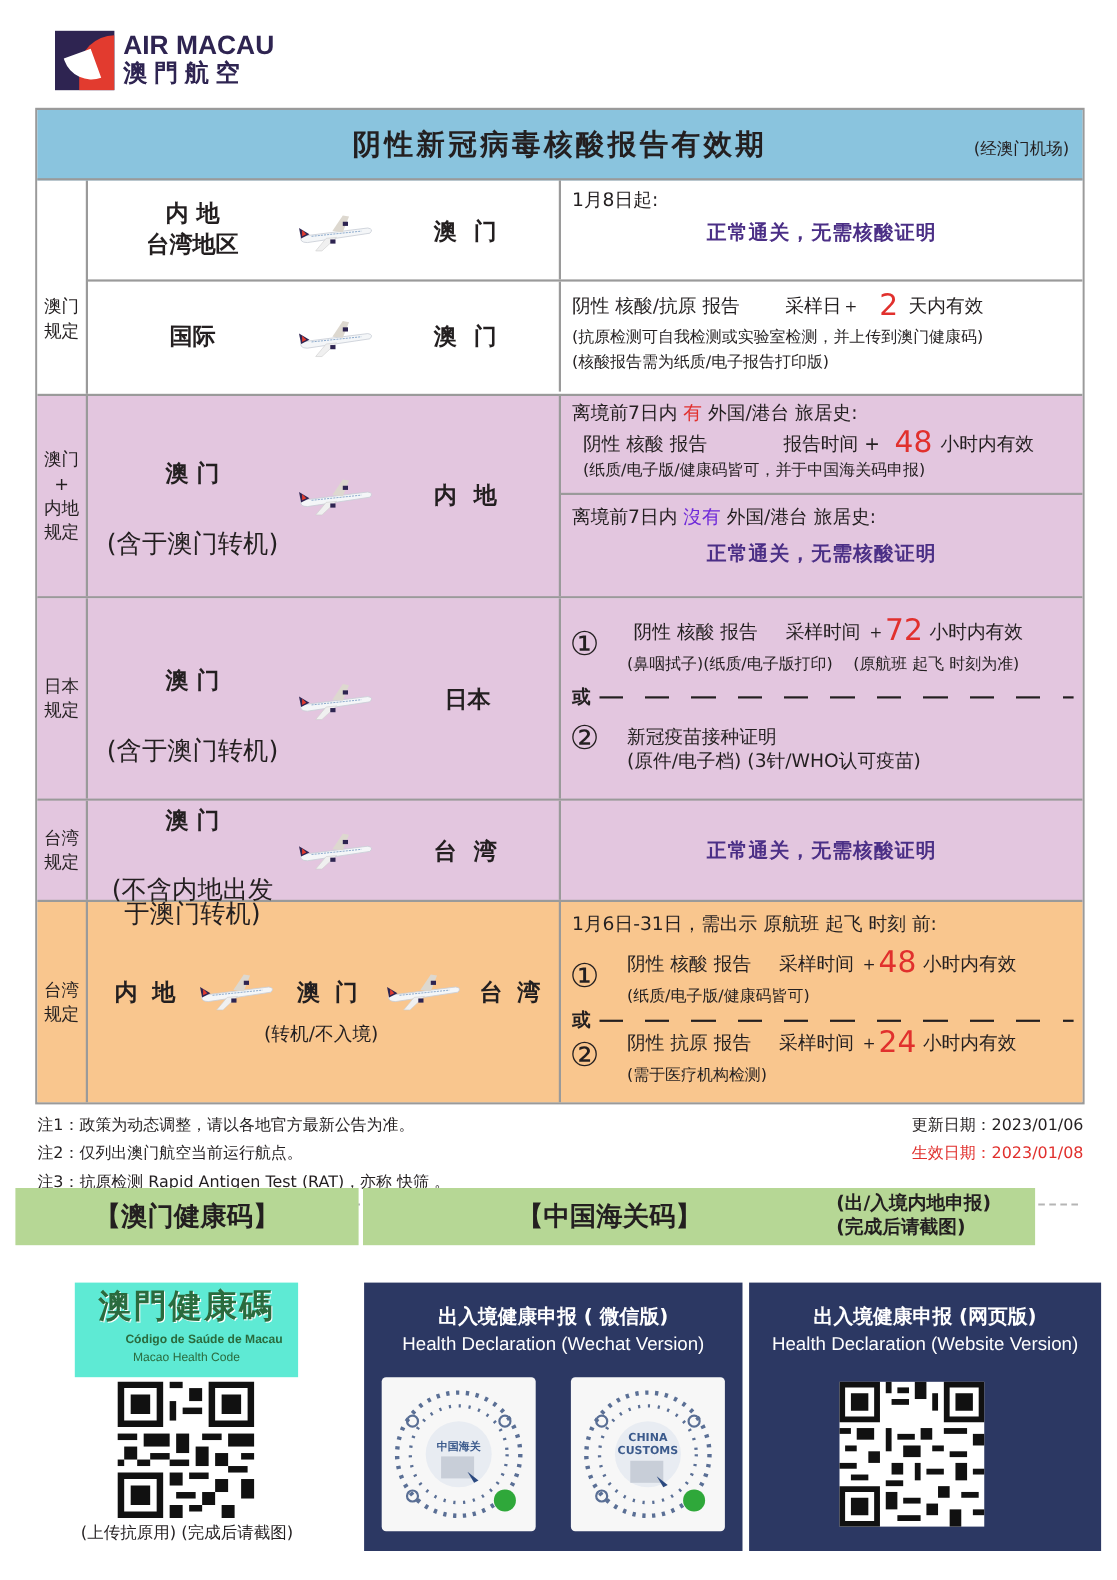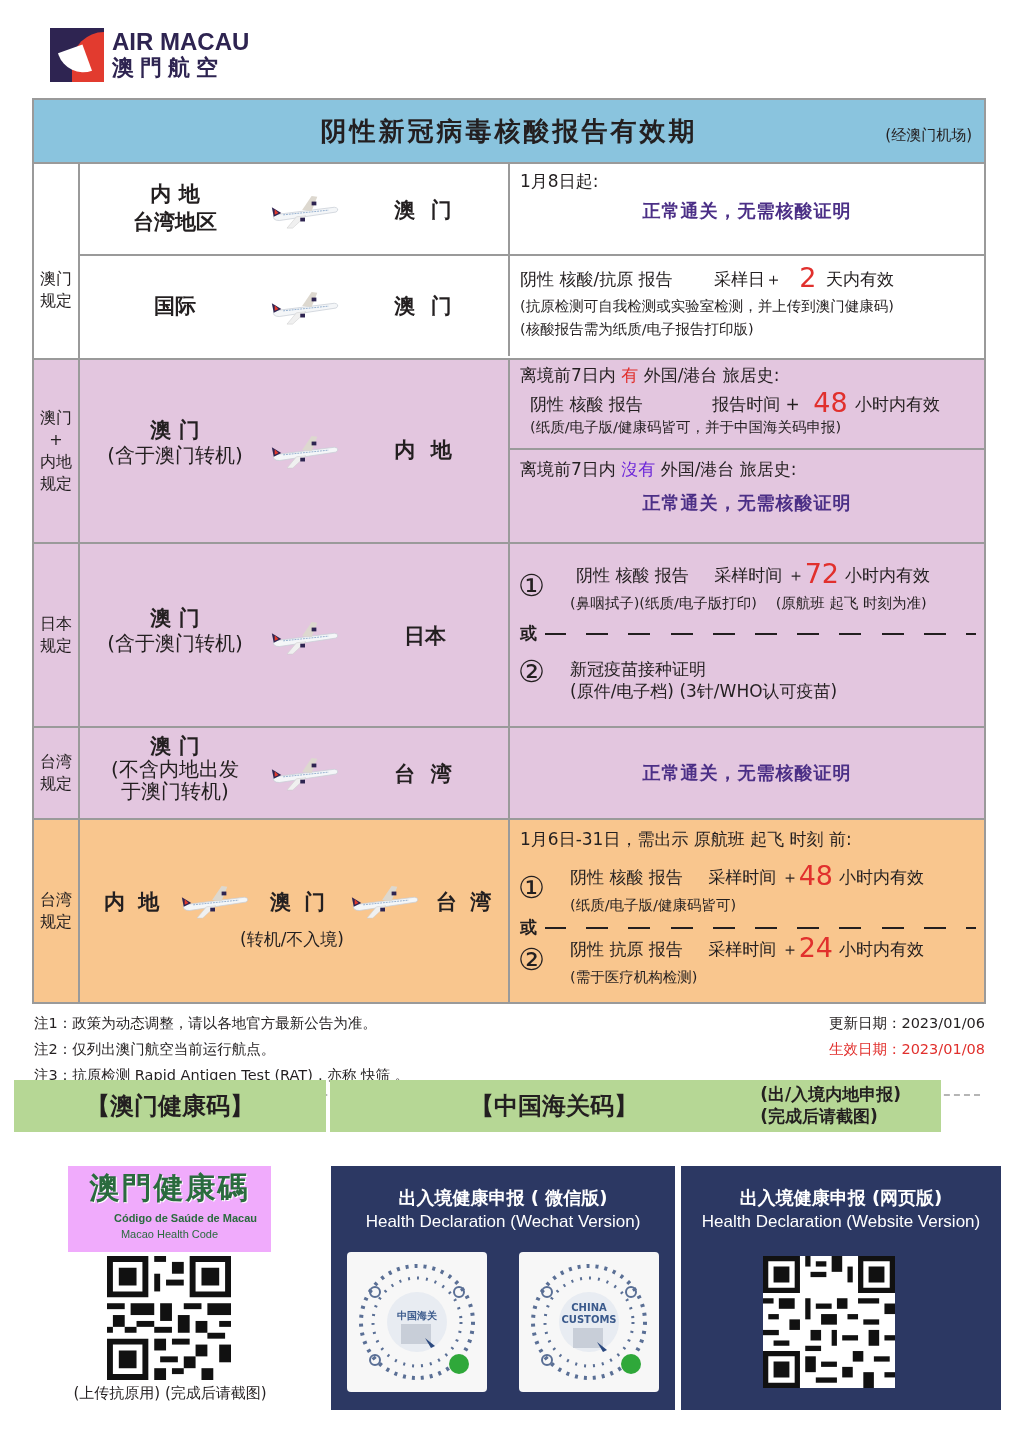--- a/index.html
+++ b/index.html
@@ -28,21 +28,21 @@
   .row { display: flex; border-bottom: 2px solid #9a9a9a; }
   .row:last-child { border-bottom: none; }
   .route { width: 430px; border-right: 2px solid #9a9a9a; display: flex; align-items: center; position: relative; }
   .rule { flex: 1; padding: 6px 10px; font-size: 17px; position: relative; }
 
   .white { background: #ffffff; }
   .pink { background: #e3c6df; }
   .orange { background: #f9c68e; }
 
   .from { position: absolute; left: 10px; width: 170px; text-align: center; font-size: 21px; font-weight: bold; line-height: 28px; }
-  .from .sub { font-size: 20px; font-weight: normal; line-height: 22px; display: block; }
+  .from .sub { font-size: 23px; font-weight: normal; line-height: 22px; display: block; margin-top: 40px; }
   .to { position: absolute; left: 300px; width: 90px; text-align: center; font-size: 21px; font-weight: bold; letter-spacing: 4px; }
   .plane { position: absolute; left: 188px; width: 74px; height: 36px; }
 
   .purple-ok { color: #4b2f86; font-weight: bold; font-size: 18px; text-align: center; letter-spacing: 1px; }
   .red { color: #e1302d; }
   .purple { color: #6d28d9; }
   .big { font-size: 27px; font-weight: normal; color: #e1302d; vertical-align: -2px; }
   .small { font-size: 14.5px; color: #231f20; }
   .line { white-space: nowrap; }
   .circ { position: absolute; left: 8px; font-size: 30px; font-weight: normal; }
@@ -54,21 +54,21 @@
   .dates { right: 30px; top: 1010px; font-size: 14.5px; line-height: 26px; text-align: right; }
   .sep { left: 20px; top: 1094px; width: 960px; border-top: 2px dashed #b5b5b5; }
 
   
   .green-bar { top: 1080px; height: 52px; background: #b6d795; display: flex; align-items: center; justify-content: center; font-weight: bold; color: #231f20; }
   .gb1 { left: 14px; width: 312px; font-size: 24px; }
   .gb2 { left: 330px; width: 611px; font-size: 24px; }
   .gb2 .r { position: absolute; right: 40px; top: 3px; font-size: 17px; line-height: 22px; text-align: left; }
   .gb2 .c { position: absolute; left: 140px; }
 
-  .hc-box { left: 68px; top: 1166px; width: 203px; height: 86px; background: #f0abfc; text-align: center; }
+  .hc-box { left: 68px; top: 1166px; width: 203px; height: 86px; background: #5eead4; text-align: center; }
   .hc-zh { font-size: 30px; font-weight: bold; color: #2a6b3e; letter-spacing: 2px; line-height: 44px; text-shadow: 1px 1px 0 #fff; }
   .hc-pt { font-family: "Liberation Sans", sans-serif; font-size: 11px; font-weight: bold; color: #2a6b3e; line-height: 16px; margin-left: 32px; }
   .hc-en { font-family: "Liberation Sans", sans-serif; font-size: 11px; color: #2a6b3e; line-height: 16px; }
   .qr { background: #fff; }
   .caption { left: 14px; top: 1384px; width: 312px; text-align: center; font-size: 15px; }
 
   .navy { top: 1166px; height: 244px; background: #2c3863; color: #fff; text-align: center; }
   .nv1 { left: 331px; width: 344px; }
   .nv2 { left: 681px; width: 320px; }
   .nv-zh { font-size: 18px; font-weight: bold; margin-top: 20px; line-height: 24px; }

